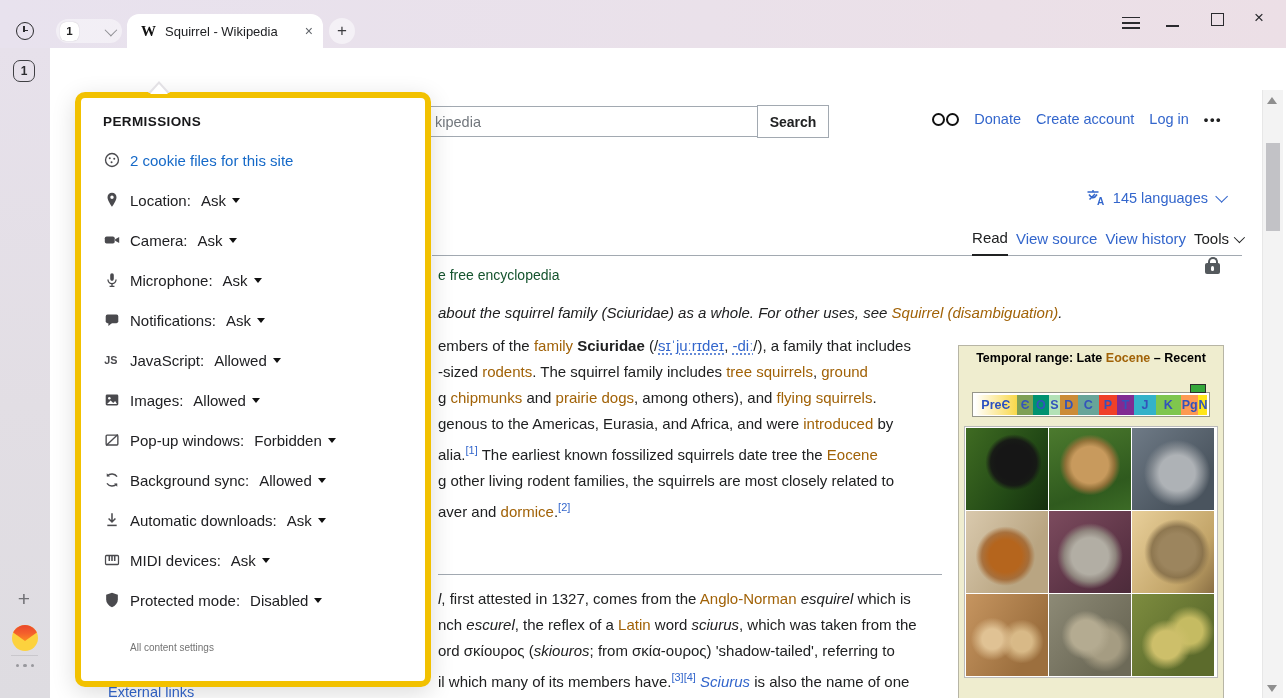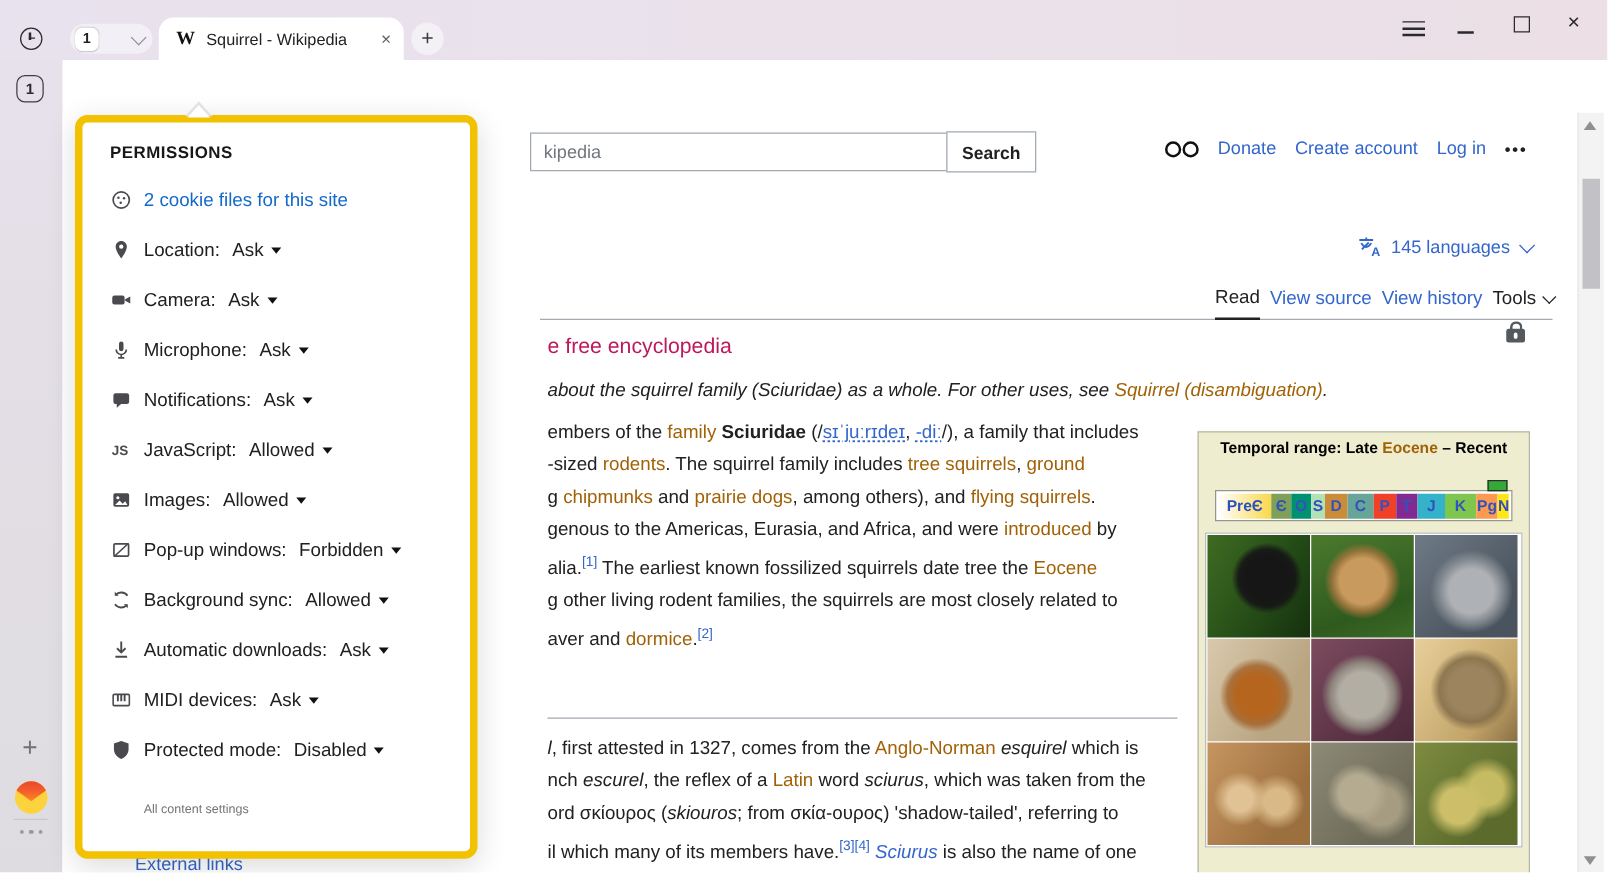--- a/index.html
+++ b/index.html
@@ -89,21 +89,21 @@
   .langchev{width:8px;height:8px;border-right:1.8px solid #3366cc;border-bottom:1.8px solid #3366cc;transform:rotate(45deg) translateY(-3px);}
 
   .wtabs{position:absolute;left:382px;right:44px;top:134px;height:31px;border-bottom:1px solid #a2a9b1;
     display:flex;justify-content:flex-end;align-items:flex-end;gap:8px;font-size:15px;}
   .wtab{padding-bottom:8px;cursor:pointer;white-space:nowrap;}
   .wtab.read{color:#202122;border-bottom:2px solid #202122;margin-bottom:-1px;}
   .wtab.bluetab{color:#3366cc;}
   .wtab.tools{color:#202122;display:flex;align-items:center;gap:5px;}
   .toolschev{width:7px;height:7px;border-right:1.6px solid #202122;border-bottom:1.6px solid #202122;transform:rotate(45deg) translateY(-2px);}
 
-  .tagline{position:absolute;left:388px;top:177px;font-size:17px;color:#be185d;}
+  .tagline{position:absolute;left:388px;top:177px;font-size:14px;color:#14532d;}
   .protlock{position:absolute;right:66px;top:173px;width:15px;height:11px;background:#54595d;border-radius:2px;}
   .protlock:before{content:"";position:absolute;left:2.5px;top:-6px;width:10px;height:8px;border:2.2px solid #54595d;border-bottom:none;border-radius:5px 5px 0 0;box-sizing:border-box;}
   .protlock:after{content:"";position:absolute;left:6px;top:3px;width:3px;height:5px;background:#fff;border-radius:1.5px;}
 
   .hatnote{position:absolute;left:388px;top:214px;font-size:15px;font-style:italic;color:#202122;white-space:nowrap;}
   .para{position:absolute;left:388px;top:243px;font-size:15px;color:#202122;line-height:26px;white-space:nowrap;}
   .para2{position:absolute;left:388px;top:496px;font-size:15px;color:#202122;line-height:26px;white-space:nowrap;}
   .etymhr{position:absolute;left:388px;top:484px;width:504px;border-top:1px solid #a2a9b1;}
   .lnk{color:#a16207;cursor:pointer;}
   .b{font-weight:bold;}
@@ -143,21 +143,21 @@
   .cell:nth-child(9){background:radial-gradient(circle at 42% 62%,#cdbf6a 0 20%,transparent 36%),radial-gradient(circle at 70% 45%,#c5bb62 0 18%,transparent 34%),linear-gradient(130deg,#7d8c3f,#5c6b2c 75%);}
 
   
   .sbtrack{position:absolute;right:3px;top:0;width:20px;height:608px;background:#f3f3f3;border-left:1px solid #e7e7e7;}
   .sbup,.sbdown{position:absolute;left:4px;width:0;height:0;border-left:5.5px solid transparent;border-right:5.5px solid transparent;cursor:pointer;}
   .sbup{top:7px;border-bottom:7px solid #8f8f8f;}
   .sbdown{bottom:6px;border-top:7px solid #8f8f8f;}
   .sbthumb{position:absolute;left:3px;top:53px;width:14px;height:88px;background:#c2c2c6;cursor:grab;}
 
   
-  .panel{position:absolute;left:60px;top:92px;width:322px;height:595px;background:#fff;
+  .panel{position:absolute;left:75px;top:92px;width:356px;height:595px;background:#fff;
     border:6px solid #f2c100;border-radius:10px;box-sizing:border-box;z-index:50;
     box-shadow:0 6px 24px rgba(0,0,0,.14);}
   .caret-outer{position:absolute;left:148px;top:81px;width:0;height:0;z-index:60;
     border-left:11px solid transparent;border-right:11px solid transparent;border-bottom:12px solid #e3e1e5;}
   .caret-inner{position:absolute;left:150px;top:84px;width:0;height:0;z-index:61;
     border-left:9px solid transparent;border-right:9px solid transparent;border-bottom:10px solid #ffffff;}
   .ptitle{margin:16px 0 0 22px;font-size:13.5px;font-weight:600;letter-spacing:.4px;color:#18181a;}
   .prow{display:flex;align-items:center;height:22px;margin:18px 0 0 22px;font-size:15px;color:#202023;}
   .prow.cookie{margin-top:20px;margin-bottom:9px;}
   .prow .picon{width:18px;height:18px;margin-right:9px;flex:none;}

